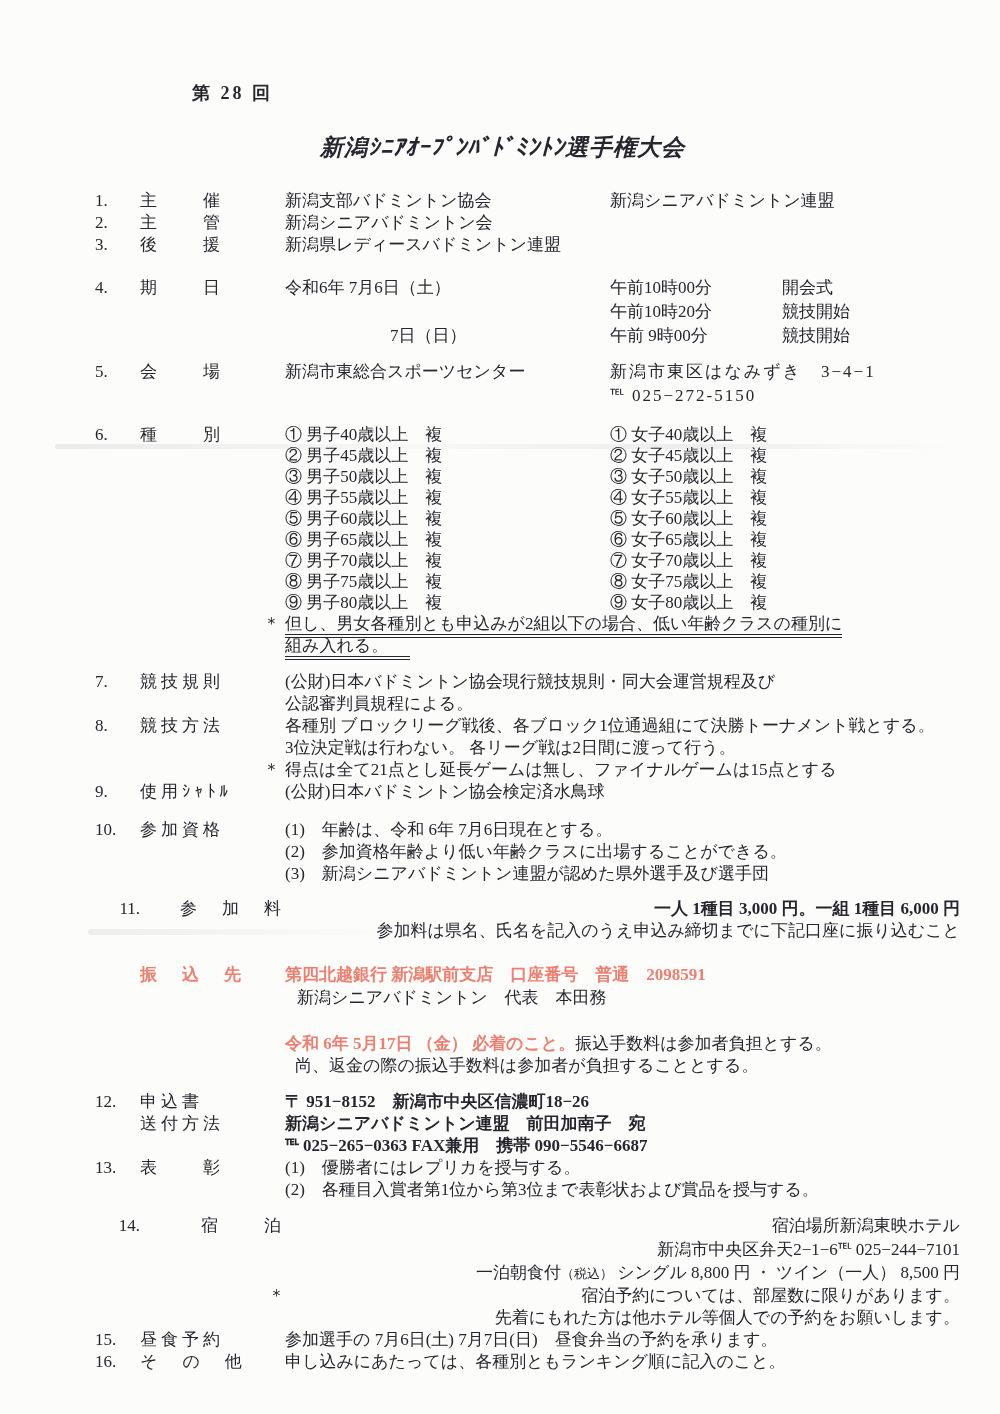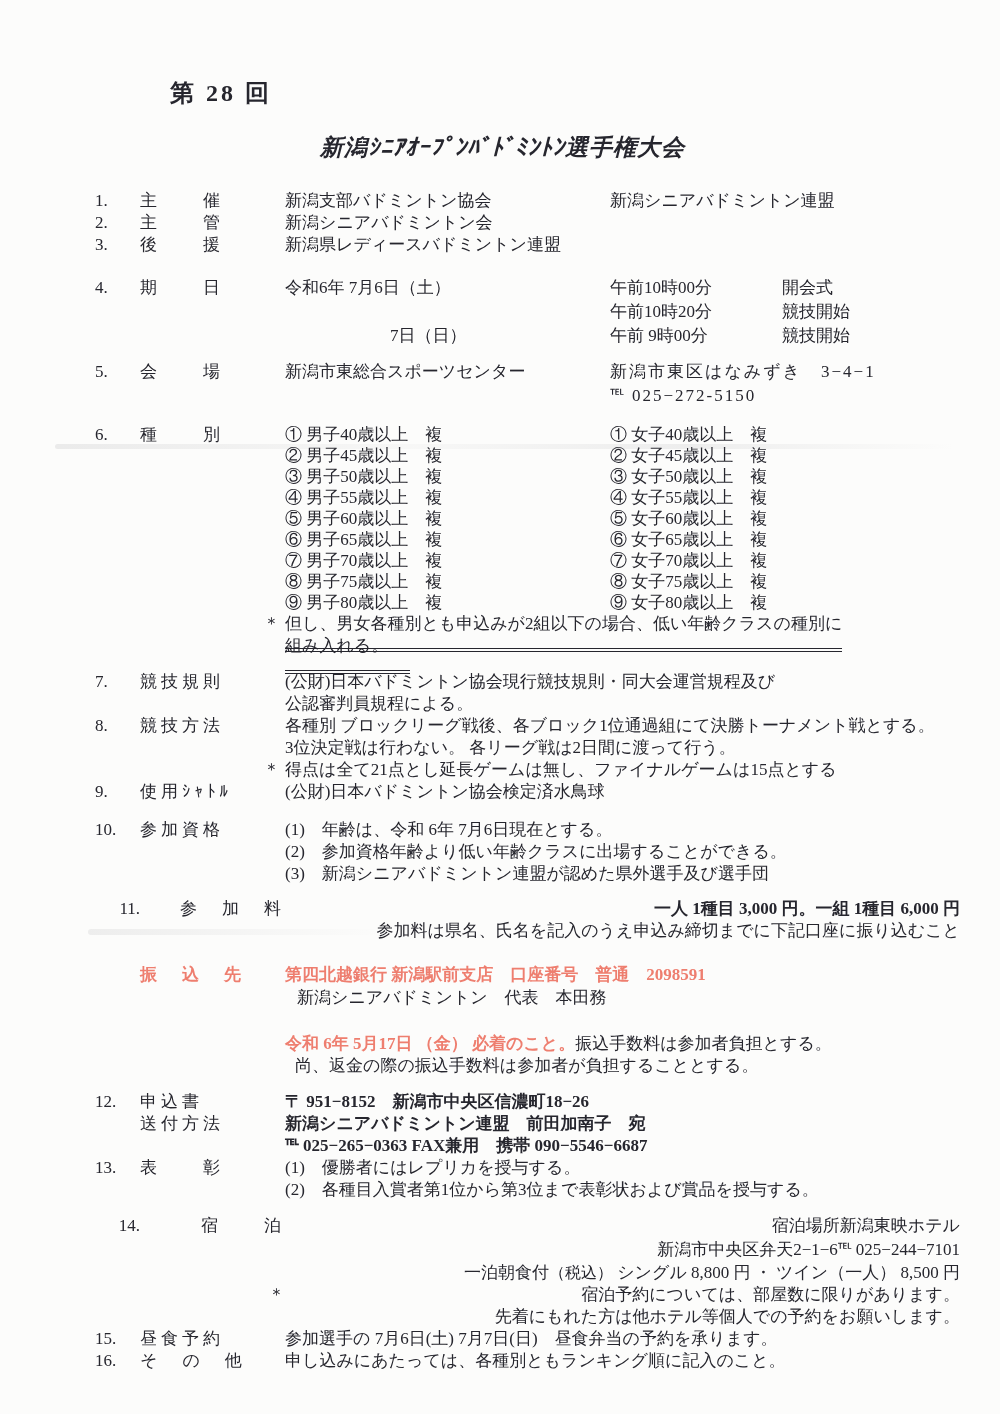--- a/index.html
+++ b/index.html
@@ -8,21 +8,21 @@
     width:1000px;height:1414px;
     background:#fcfcfb;
     box-sizing:border-box;
     padding:78px 40px 0 95px;
     font-family:"Liberation Serif","DejaVu Serif",serif;
     color:#26262e;
     font-size:17px;
     line-height:22px;
     overflow:hidden;
   }
-  .edition{margin-left:75px;font-size:24px;font-weight:bold;letter-spacing:3px;line-height:30px;}
+  .edition{margin-left:97px;font-size:18px;font-weight:bold;letter-spacing:3px;line-height:30px;}
   .title{margin:26px 0 0 225px;font-size:23px;font-weight:bold;letter-spacing:1px;line-height:28px;font-style:italic;}
 
   .row{display:flex;align-items:baseline;}
   .c-num{width:45px;flex:none;}
   .c-label{width:145px;flex:none;letter-spacing:4px;}
   .c-label-sm{width:123px;flex:none;}
   .c-star{width:22px;flex:none;}
   .c-main{width:325px;flex:none;}
   .c-rest{flex:1;min-width:0;}
 
@@ -45,22 +45,22 @@
   .fee1{display:inline-block;width:265px;}
   .place{display:inline-block;width:145px;}
   .addr{display:inline-block;width:270px;}
   .indent5{margin-left:5px;}
   .indent10{margin-left:10px;}
   .indent12{margin-left:12px;}
   .wide{letter-spacing:2px;}
 
   .red{color:#ee7e6f;font-weight:bold;}
   .bold{font-weight:bold;}
-  .small{font-size:16px;}
-  .u2{border-bottom:4px double currentColor;padding-bottom:15px;}
+  .small{font-size:13px;}
+  .u2{border-bottom:4px double currentColor;padding-bottom:1px;}
   .u2-ext{padding-right:22px;}
 
   .streak{position:absolute;pointer-events:none;}
   .streak-a{top:444px;left:55px;width:900px;height:5px;
     background:linear-gradient(90deg,rgba(130,130,135,.14),rgba(130,130,135,.04) 40%,rgba(130,130,135,.12) 70%,rgba(130,130,135,0));border-radius:3px;}
   .streak-b{top:929px;left:88px;width:300px;height:6px;
     background:linear-gradient(90deg,rgba(130,130,135,.12),rgba(130,130,135,0));border-radius:3px;}
 </style>
 </head>
 <body>

